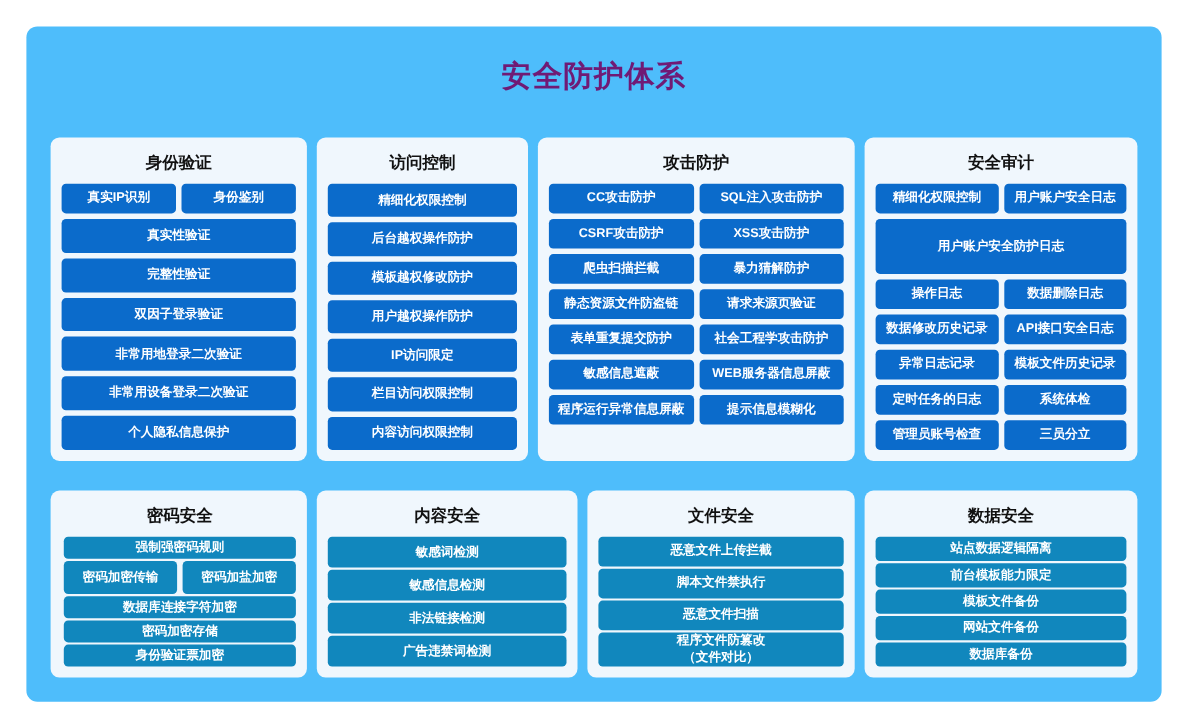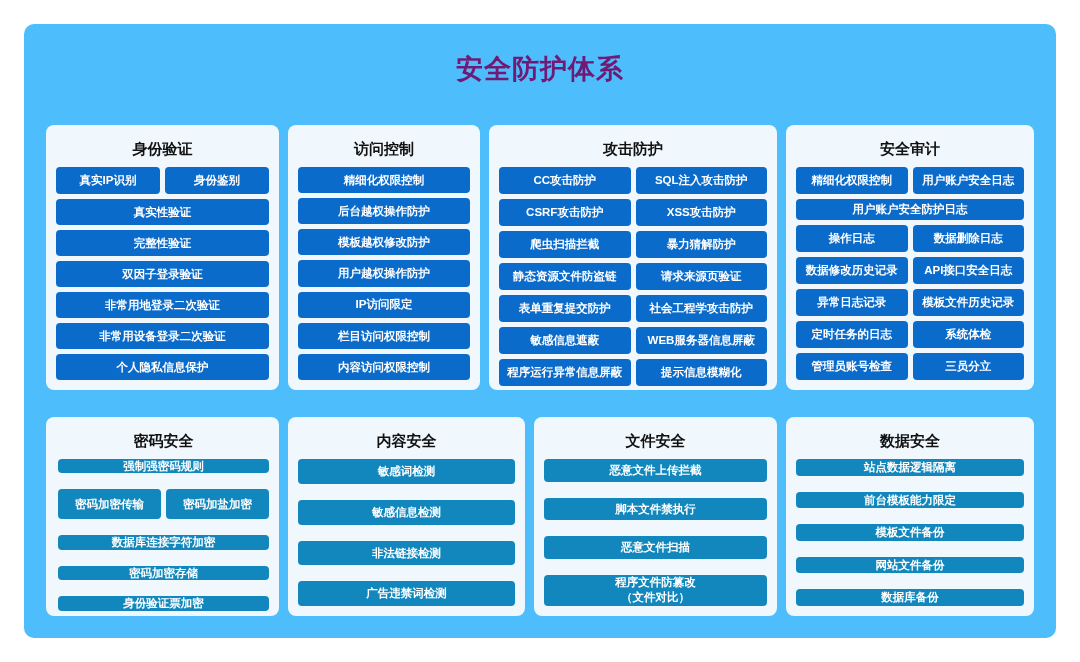--- a/index.html
+++ b/index.html
@@ -99,21 +99,21 @@
     min-width: 0;
     padding: 0 4px;
     white-space: nowrap;
     line-height: 1.25;
   }
   .items > .chip { height: 27px; }
   .item-row > .chip { height: 27px; }
 
   
   .teal .chip { background: #1187BD; }
-  .teal .items { gap: 16px; }
+  .teal .items { gap: 2px; }
   .teal .items > .chip,
   .teal .item-row > .chip { height: 30px; }
 
   .chip.tall {
     height: 54px !important;
     white-space: normal;
     flex-direction: column;
     line-height: 1.35;
   }
   .chip .l2 { display: block; }

